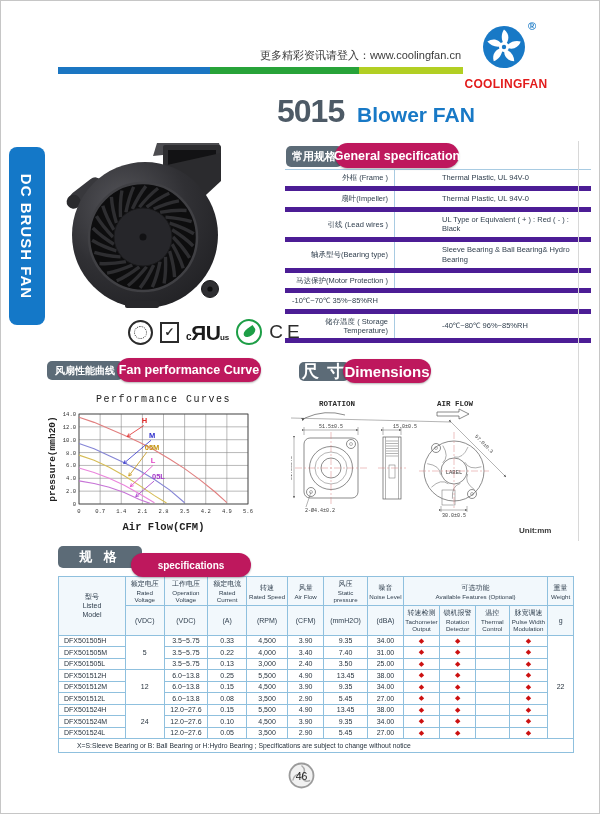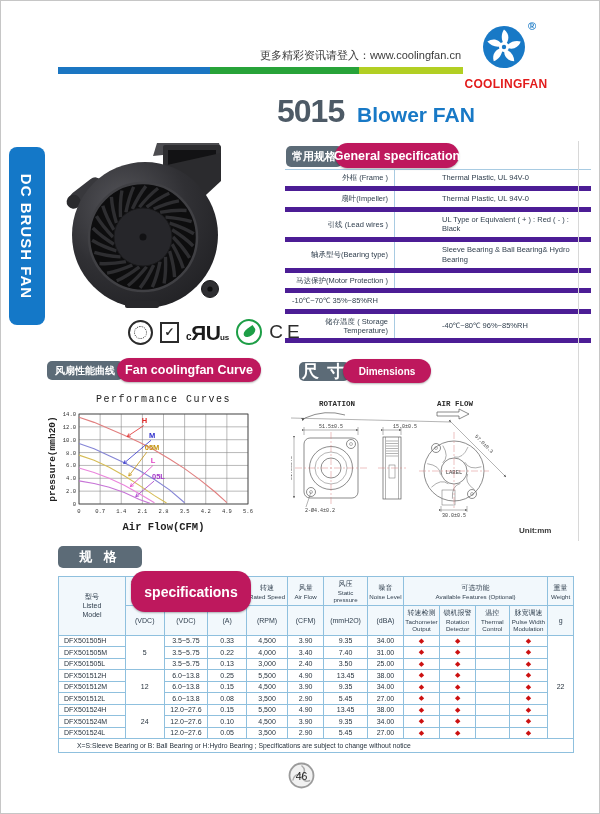--- a/index.html
+++ b/index.html
@@ -211,21 +211,21 @@
       <div class="gs-value">-10℃~70℃  35%~85%RH</div>
     </div>
     <div class="gs-row">
       <div class="gs-label">储存温度 ( Storage Temperature)</div>
       <div class="gs-value">-40℃~80℃  96%~85%RH</div>
     </div>
   </div>
 <div class="page-divider"></div>
 
 <div class="badge-gray" style="left:46px;top:360px;width:76px;height:19px;font-size:10px;">风扇性能曲线</div>
-<div class="badge-blue" style="left:116px;top:357px;width:144px;height:24px;font-size:12.5px;">Fan coolingfan Curve</div>
+<div class="badge-blue" style="left:116px;top:357px;width:144px;height:24px;font-size:12.5px;">Fan performance Curve</div>
 <div id="perf-chart"><svg width="215" height="158" viewBox="0 0 215 158" font-family="Liberation Mono, DejaVu Sans Mono, monospace">
       <text x="117.5" y="13" text-anchor="middle" font-size="10" letter-spacing="1.5" fill="#222">Performance Curves</text>
       <line x1="33" y1="25" x2="33" y2="115" stroke="#8a8a8a" stroke-width="0.6"></line>
       <line x1="54.125" y1="25" x2="54.125" y2="115" stroke="#8a8a8a" stroke-width="0.6"></line>
       <line x1="75.25" y1="25" x2="75.25" y2="115" stroke="#8a8a8a" stroke-width="0.6"></line>
       <line x1="96.375" y1="25" x2="96.375" y2="115" stroke="#8a8a8a" stroke-width="0.6"></line>
       <line x1="117.5" y1="25" x2="117.5" y2="115" stroke="#8a8a8a" stroke-width="0.6"></line>
       <line x1="138.625" y1="25" x2="138.625" y2="115" stroke="#8a8a8a" stroke-width="0.6"></line>
       <line x1="159.75" y1="25" x2="159.75" y2="115" stroke="#8a8a8a" stroke-width="0.6"></line>
       <line x1="180.87500000000003" y1="25" x2="180.87500000000003" y2="115" stroke="#8a8a8a" stroke-width="0.6"></line>
@@ -279,21 +279,21 @@
       <line x1="84.30357142857143" y1="97.64285714285714" x2="85.40851055540149" y2="94.3218468258" stroke="#e13fc4" stroke-width="0.8"></line>
       <text x="104.825" y="74.17857142857143" font-size="7.5" font-weight="bold" fill="#e13fc4" font-family="Liberation Sans, sans-serif">L</text>
       <polyline points="33,91.85714285714286 48.089285714285715,94.42857142857143 63.17857142857143,98.28571428571428 78.26785714285714,103.42857142857143 93.35714285714286,110.5 103.91964285714286,114.35714285714286" fill="none" stroke="#c673d6" stroke-width="1.1"></polyline>
       <line x1="108.03214285714286" y1="92.10714285714286" x2="89.7357142857143" y2="107.60714285714286" stroke="#a437c9" stroke-width="0.8"></line>
       <line x1="89.7357142857143" y1="107.60714285714286" x2="93.16395665367628" y2="106.90205118472687" stroke="#a437c9" stroke-width="0.8"></line>
       <line x1="89.7357142857143" y1="107.60714285714286" x2="90.99468735823127" y2="104.34141371915895" stroke="#a437c9" stroke-width="0.8"></line>
       <text x="106.03214285714286" y="89.60714285714286" font-size="7.5" font-weight="bold" fill="#a437c9" font-family="Liberation Sans, sans-serif">05L</text>
     </svg></div>
 
 <div class="badge-gray" style="left:298px;top:361px;width:50px;height:19px;font-size:17px;letter-spacing:2px;">尺 寸</div>
-<div class="badge-blue" style="left:342px;top:358px;width:88px;height:24px;font-size:10px;">Dimensions</div>
+<div class="badge-blue" style="left:342px;top:358px;width:88px;height:24px;font-size:15px;">Dimensions</div>
 
 <svg id="dims-svg" width="300" height="148" viewBox="0 0 300 148" font-family="Liberation Mono, DejaVu Sans Mono, monospace">
   <defs>
     <marker id="dimArrow" markerWidth="6" markerHeight="6" refX="5" refY="3" orient="auto">
       <path d="M0,0.6 L5.4,3 L0,5.4 Z" fill="#555"></path>
     </marker>
   </defs>
   <style>
     .dline { stroke:#5a5a5a; stroke-width:0.7; fill:none; }
     .thin  { stroke:#6a6a6a; stroke-width:0.5; fill:none; }
@@ -374,21 +374,21 @@
     <text x="192" y="51" text-anchor="middle" class="dtext" transform="rotate(45 192 51)">57.0±0.3</text>
     <line x1="150" y1="112" x2="150" y2="118" class="thin"></line>
       <line x1="176" y1="112" x2="176" y2="118" class="thin"></line>
     <line x1="150" y1="116" x2="176" y2="116" class="thin" marker-start="url(#dimArrow)" marker-end="url(#dimArrow)"></line>
     <text x="163" y="123" text-anchor="middle" class="dtext">30.0±0.5</text>
   </g>
   <text x="228" y="139" style="font-size:8px;font-weight:bold" fill="#3a3a3a" font-family="Liberation Sans, sans-serif">Unit:mm</text>
 </svg>
 
 <div class="badge-gray" style="left:57px;top:545px;width:84px;height:22px;font-size:13px;letter-spacing:4px;">规 格</div>
-<div class="badge-blue" style="left:130px;top:570px;width:120px;height:41px;font-size:14px;">specifications</div>
+<div class="badge-blue" style="left:130px;top:552px;width:120px;height:24px;font-size:10px;">specifications</div>
 <div id="spec-table-mount">
     <table class="spec-table">
       <colgroup>
         <col style="width: 13%;">
         <col style="width: 7.5%;">
         <col style="width: 8.5%;">
         <col style="width: 7.5%;">
         <col style="width: 8%;">
         <col style="width: 7%;">
         <col style="width: 8.5%;">

